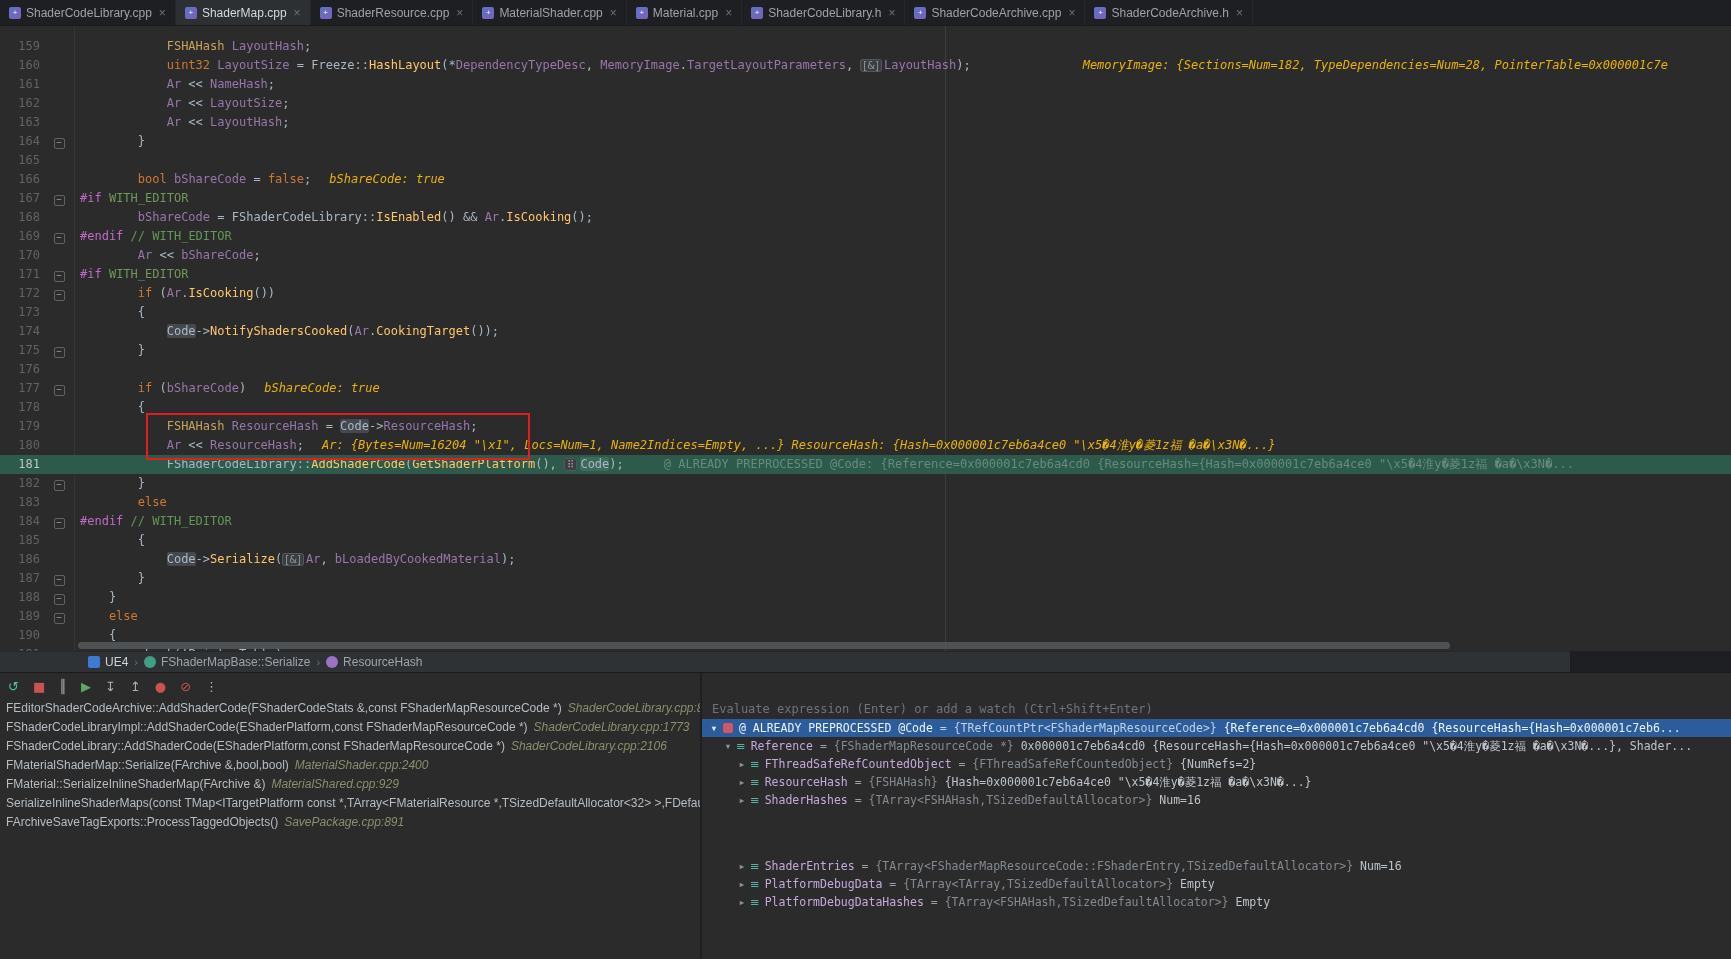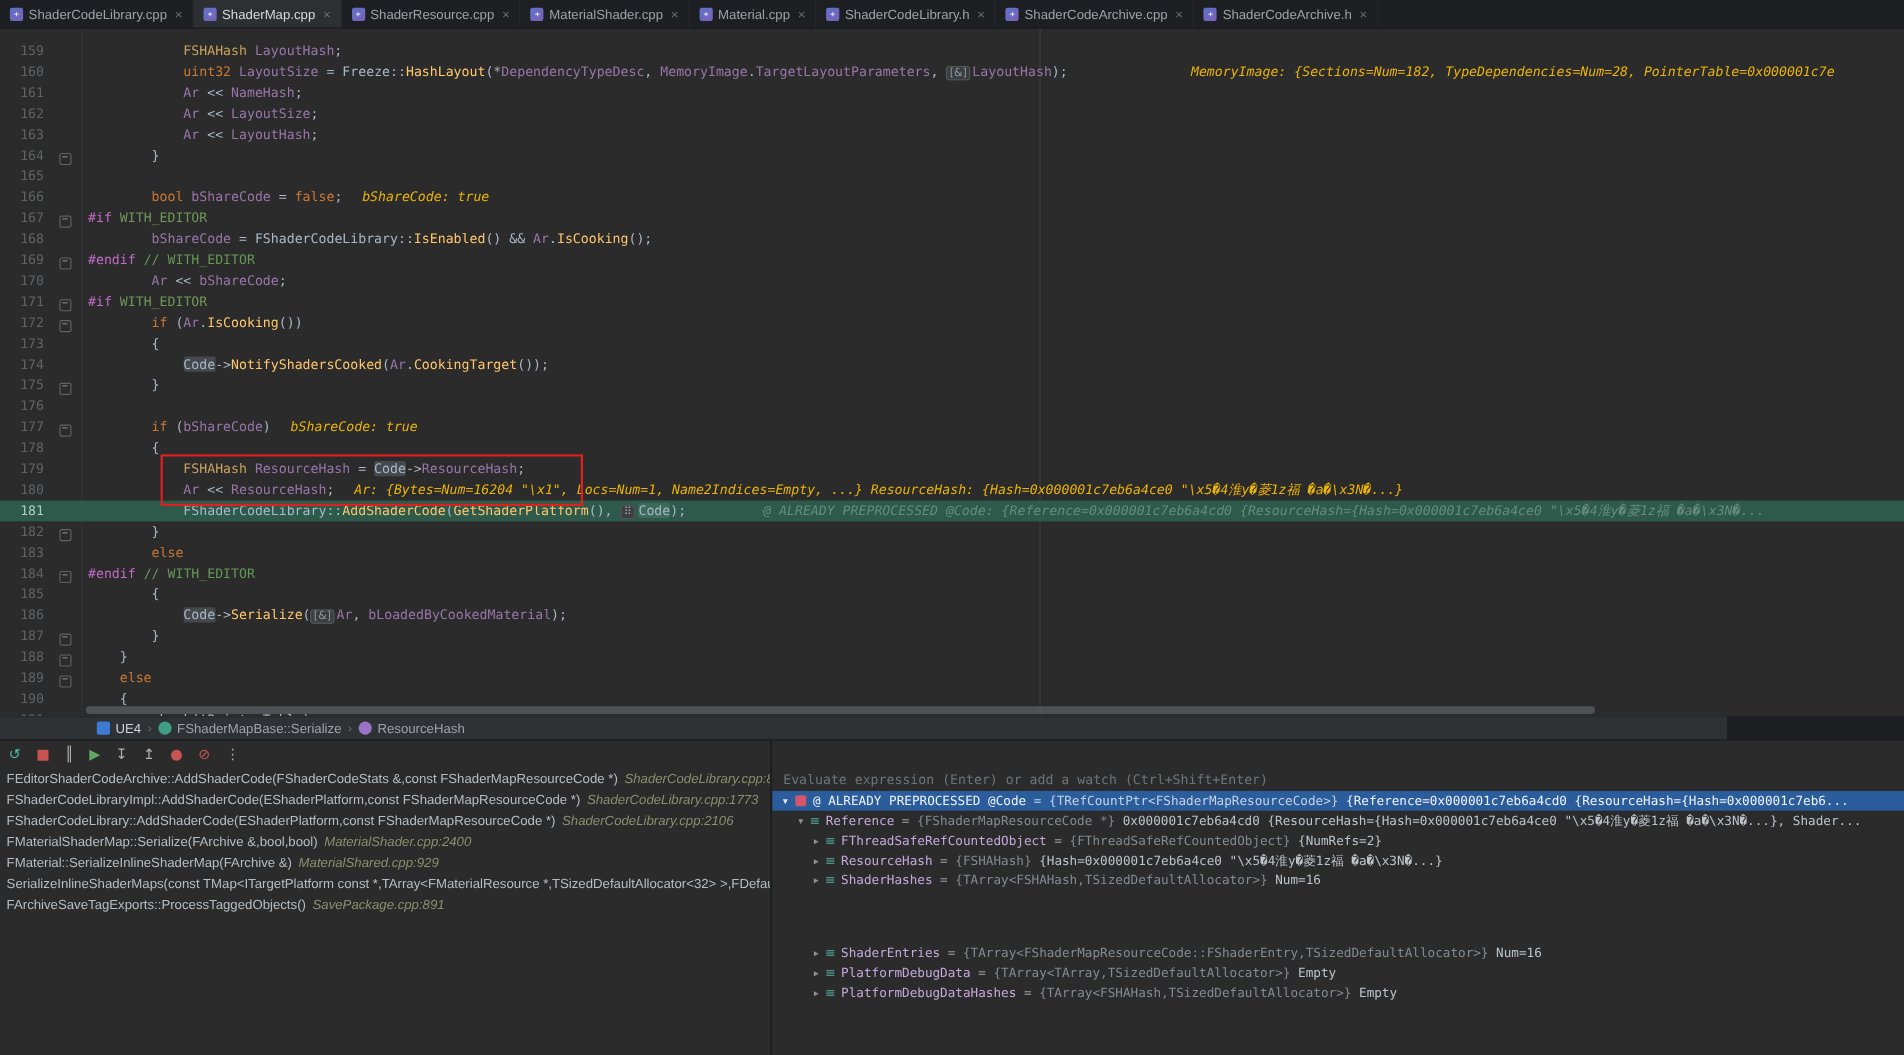--- a/index.html
+++ b/index.html
@@ -28,21 +28,21 @@
   .tk-type{color:#c8a15c;}
   .tk-var{color:#9876aa;}
   .tk-fn{color:#ffc66d;}
   .tk-plain{color:#a9b7c6;}
   .tk-pp{color:#c06ac7;}
   .tk-macro{color:#6f9757;}
   .tk-cmt{color:#629755;}
   .tk-sel{color:#a9b7c6;background:#45494d;border-radius:2px;}
   .crow.exec .tk-sel{background:#3d6a5a;}
   .tk-hint{color:#eab308;font-style:italic;margin-left:18px;}
-  .tk-ghost{color:rgba(150,180,168,.55);font-style:italic;margin-left:30px;padding-left:40px;}
+  .tk-ghost{color:rgba(150,180,168,.55);padding-left:40px;}
   .tk-badge{background:#3b3e40;border:1px solid #55585b;border-radius:3px;color:#8f969c;font-size:10px;padding:0 2px;margin-right:2px;font-family:"DejaVu Sans",sans-serif;}
   .tk-objbadge{background:#3b3e40;border:1px solid #55585b;border-radius:3px;color:#9aa0a6;font-size:10px;padding:0 2px;margin-right:3px;font-family:"DejaVu Sans",sans-serif;}
   .redbox{position:absolute;left:146px;top:388px;width:380px;height:43px;border:2px solid #e01f1f;z-index:5;pointer-events:none;}
   .hscroll{position:absolute;left:78px;bottom:2px;width:1372px;height:7px;background:#56595c;border-radius:4px;z-index:6;opacity:.85;}
 
   
   .breadcrumbs{position:absolute;left:0;top:651px;width:1570px;height:21px;background:#2f3234;border-top:1px solid #26282a;display:flex;align-items:center;padding-left:88px;box-sizing:border-box;font-size:12px;color:#9da3ab;gap:6px;z-index:3;}
   .bc-item{display:flex;align-items:center;gap:5px;}
   .bc-ic{width:12px;height:12px;display:inline-block;flex:0 0 auto;}
   .bc-ic.ue4-project-icon{background:#3e7ad1;border-radius:2px;color:#fff;font-size:8px;line-height:12px;text-align:center;}

